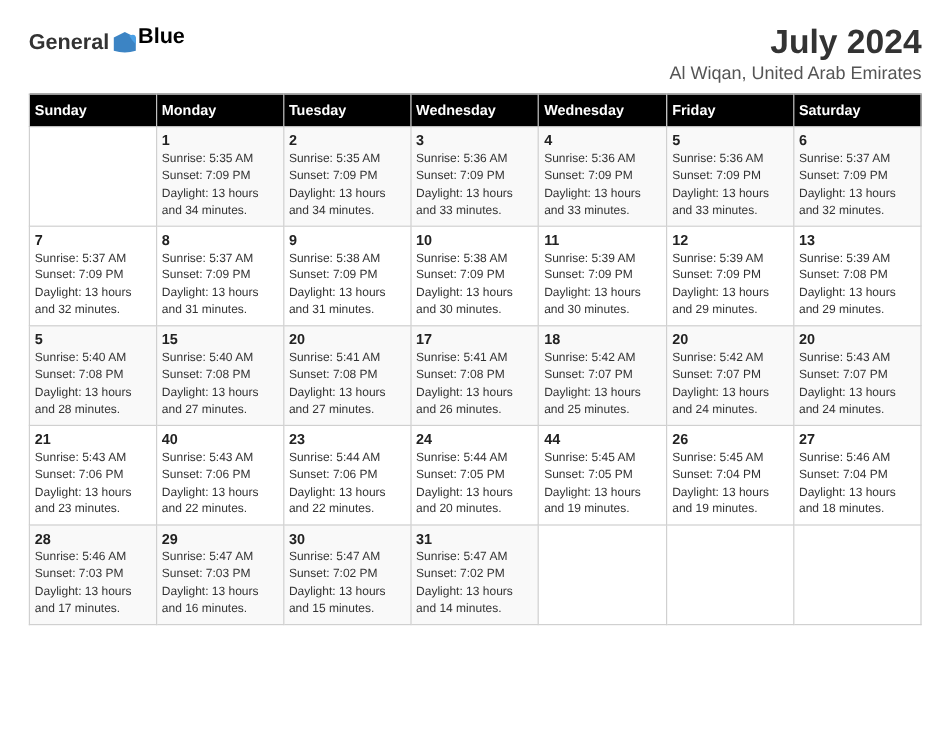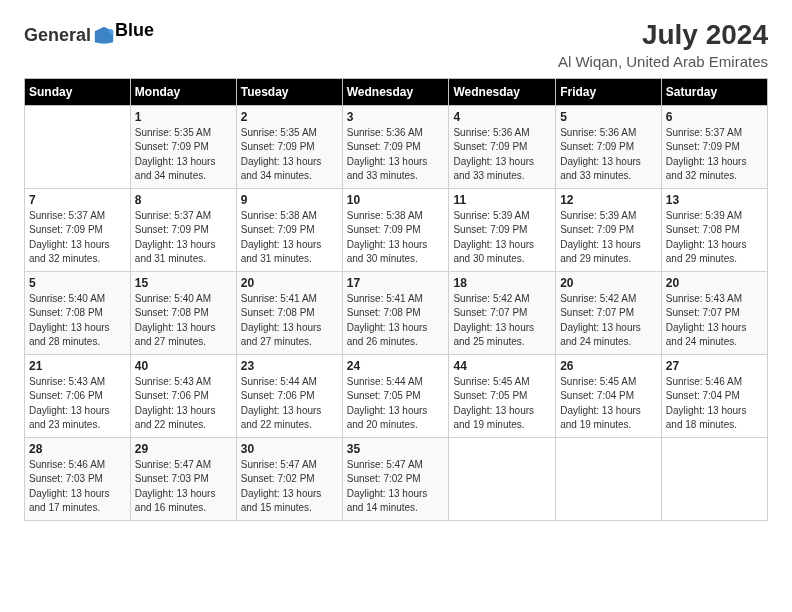--- a/index.html
+++ b/index.html
@@ -251,21 +251,21 @@
         </td>
         <td>
           <span class="day-number">29</span>
           <div class="day-info">Sunrise: 5:47 AM<br>Sunset: 7:03 PM<br>Daylight: 13 hours<br>and 16 minutes.</div>
         </td>
         <td>
           <span class="day-number">30</span>
           <div class="day-info">Sunrise: 5:47 AM<br>Sunset: 7:02 PM<br>Daylight: 13 hours<br>and 15 minutes.</div>
         </td>
         <td>
-          <span class="day-number">35</span>
+          <span class="day-number">31</span>
           <div class="day-info">Sunrise: 5:47 AM<br>Sunset: 7:02 PM<br>Daylight: 13 hours<br>and 14 minutes.</div>
         </td>
         <td class="empty-cell"></td>
         <td class="empty-cell"></td>
         <td class="empty-cell"></td>
       </tr>
     </tbody>
 </table>
 
 </body></html>

